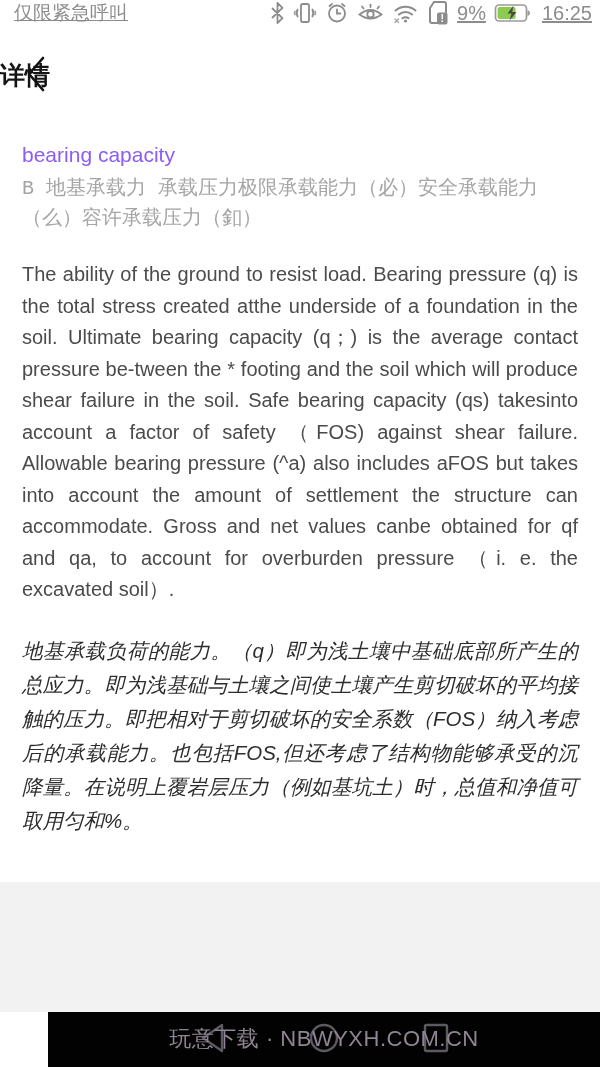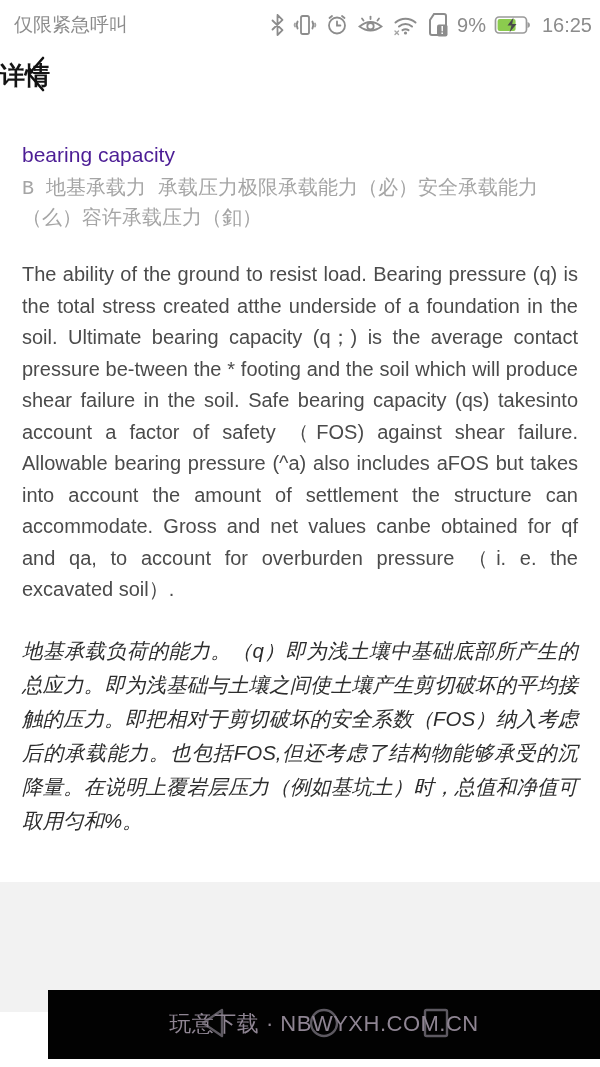--- a/index.html
+++ b/index.html
@@ -6,61 +6,61 @@
   body {
     width:600px; height:1067px; position:relative; overflow:hidden;
     background:#ffffff;
     font-family:"Liberation Sans","DejaVu Sans",sans-serif;
     -webkit-font-smoothing:antialiased;
   }
 
   
   .status-bar {
     position:absolute; top:0; left:0; right:0; height:38px;
-    display:flex; align-items:flex-end;
+    display:flex; align-items:flex-start;
     padding:0 8px 0 14px; box-sizing:border-box;
-    color:#8c8c8c; font-size:19px;
+    color:#8c8c8c; font-size:19px;text-decoration:underline;
   }
   .status-icons { margin-left:auto; display:flex; align-items:center; gap:8px; }
   .status-icons svg { display:block; }
   .pct, .clock { color:#8c8c8c; font-size:20px; }
   .clock { margin-left:2px; }
 
   
   .header { position:absolute; top:38px; left:0; right:0; height:74px; background:#fff; }
   .back-button {
     position:absolute; left:14px; top:12px; width:44px; height:50px;
     display:flex; align-items:center; justify-content:center;
     background:none; border:none; padding:0; cursor:pointer;
   }
   .header-title {
     margin:0; line-height:74px;
     font-size:25px; font-weight:bold; color:#141414;
   }
 
   
   .content { position:absolute; top:112px; left:0; right:0; padding:0 22px; box-sizing:border-box; }
-  .word { font-size:21px; color:#4c1d95; margin:28px 0 4px 0; line-height:30px; }
+  .word { font-size:21px; color:#8b5cf6; margin:28px 0 4px 0; line-height:30px; }
   .gloss { font-size:20px; line-height:30px; color:#a5a5a5; margin:0;font-family:Liberation Mono, monospace; }
   .def-en {
     margin:25px 0 0 0; font-size:20px; line-height:31.5px; color:#4b4b4b;
     text-align:justify; text-justify:inter-word;
   }
   .def-zh {
     margin:28px 0 0 0; font-size:20.5px; line-height:34px; color:#2d2d2d;
     text-align:justify; text-justify:inter-character;font-style:italic;
   }
 
   
   .footer-area {
     position:absolute; left:0; right:0; bottom:55px; height:130px;
     background:#f2f2f2;
   }
   .nav-bar {
-    position:absolute; left:0; right:0; bottom:8px; height:69px;
+    position:absolute; left:0; right:0; bottom:0; height:55px;
     background:#020202;
     margin-left:48px;
   }
   .nav-icons {
     height:100%; display:flex; align-items:center;
     justify-content:space-between; padding:0 150px; box-sizing:border-box;
   }
   .nav-btn { background:none; border:none; padding:0; cursor:pointer; display:block; }
   .watermark {
     position:absolute; left:0; right:0; top:50%; transform:translateY(-53%);

